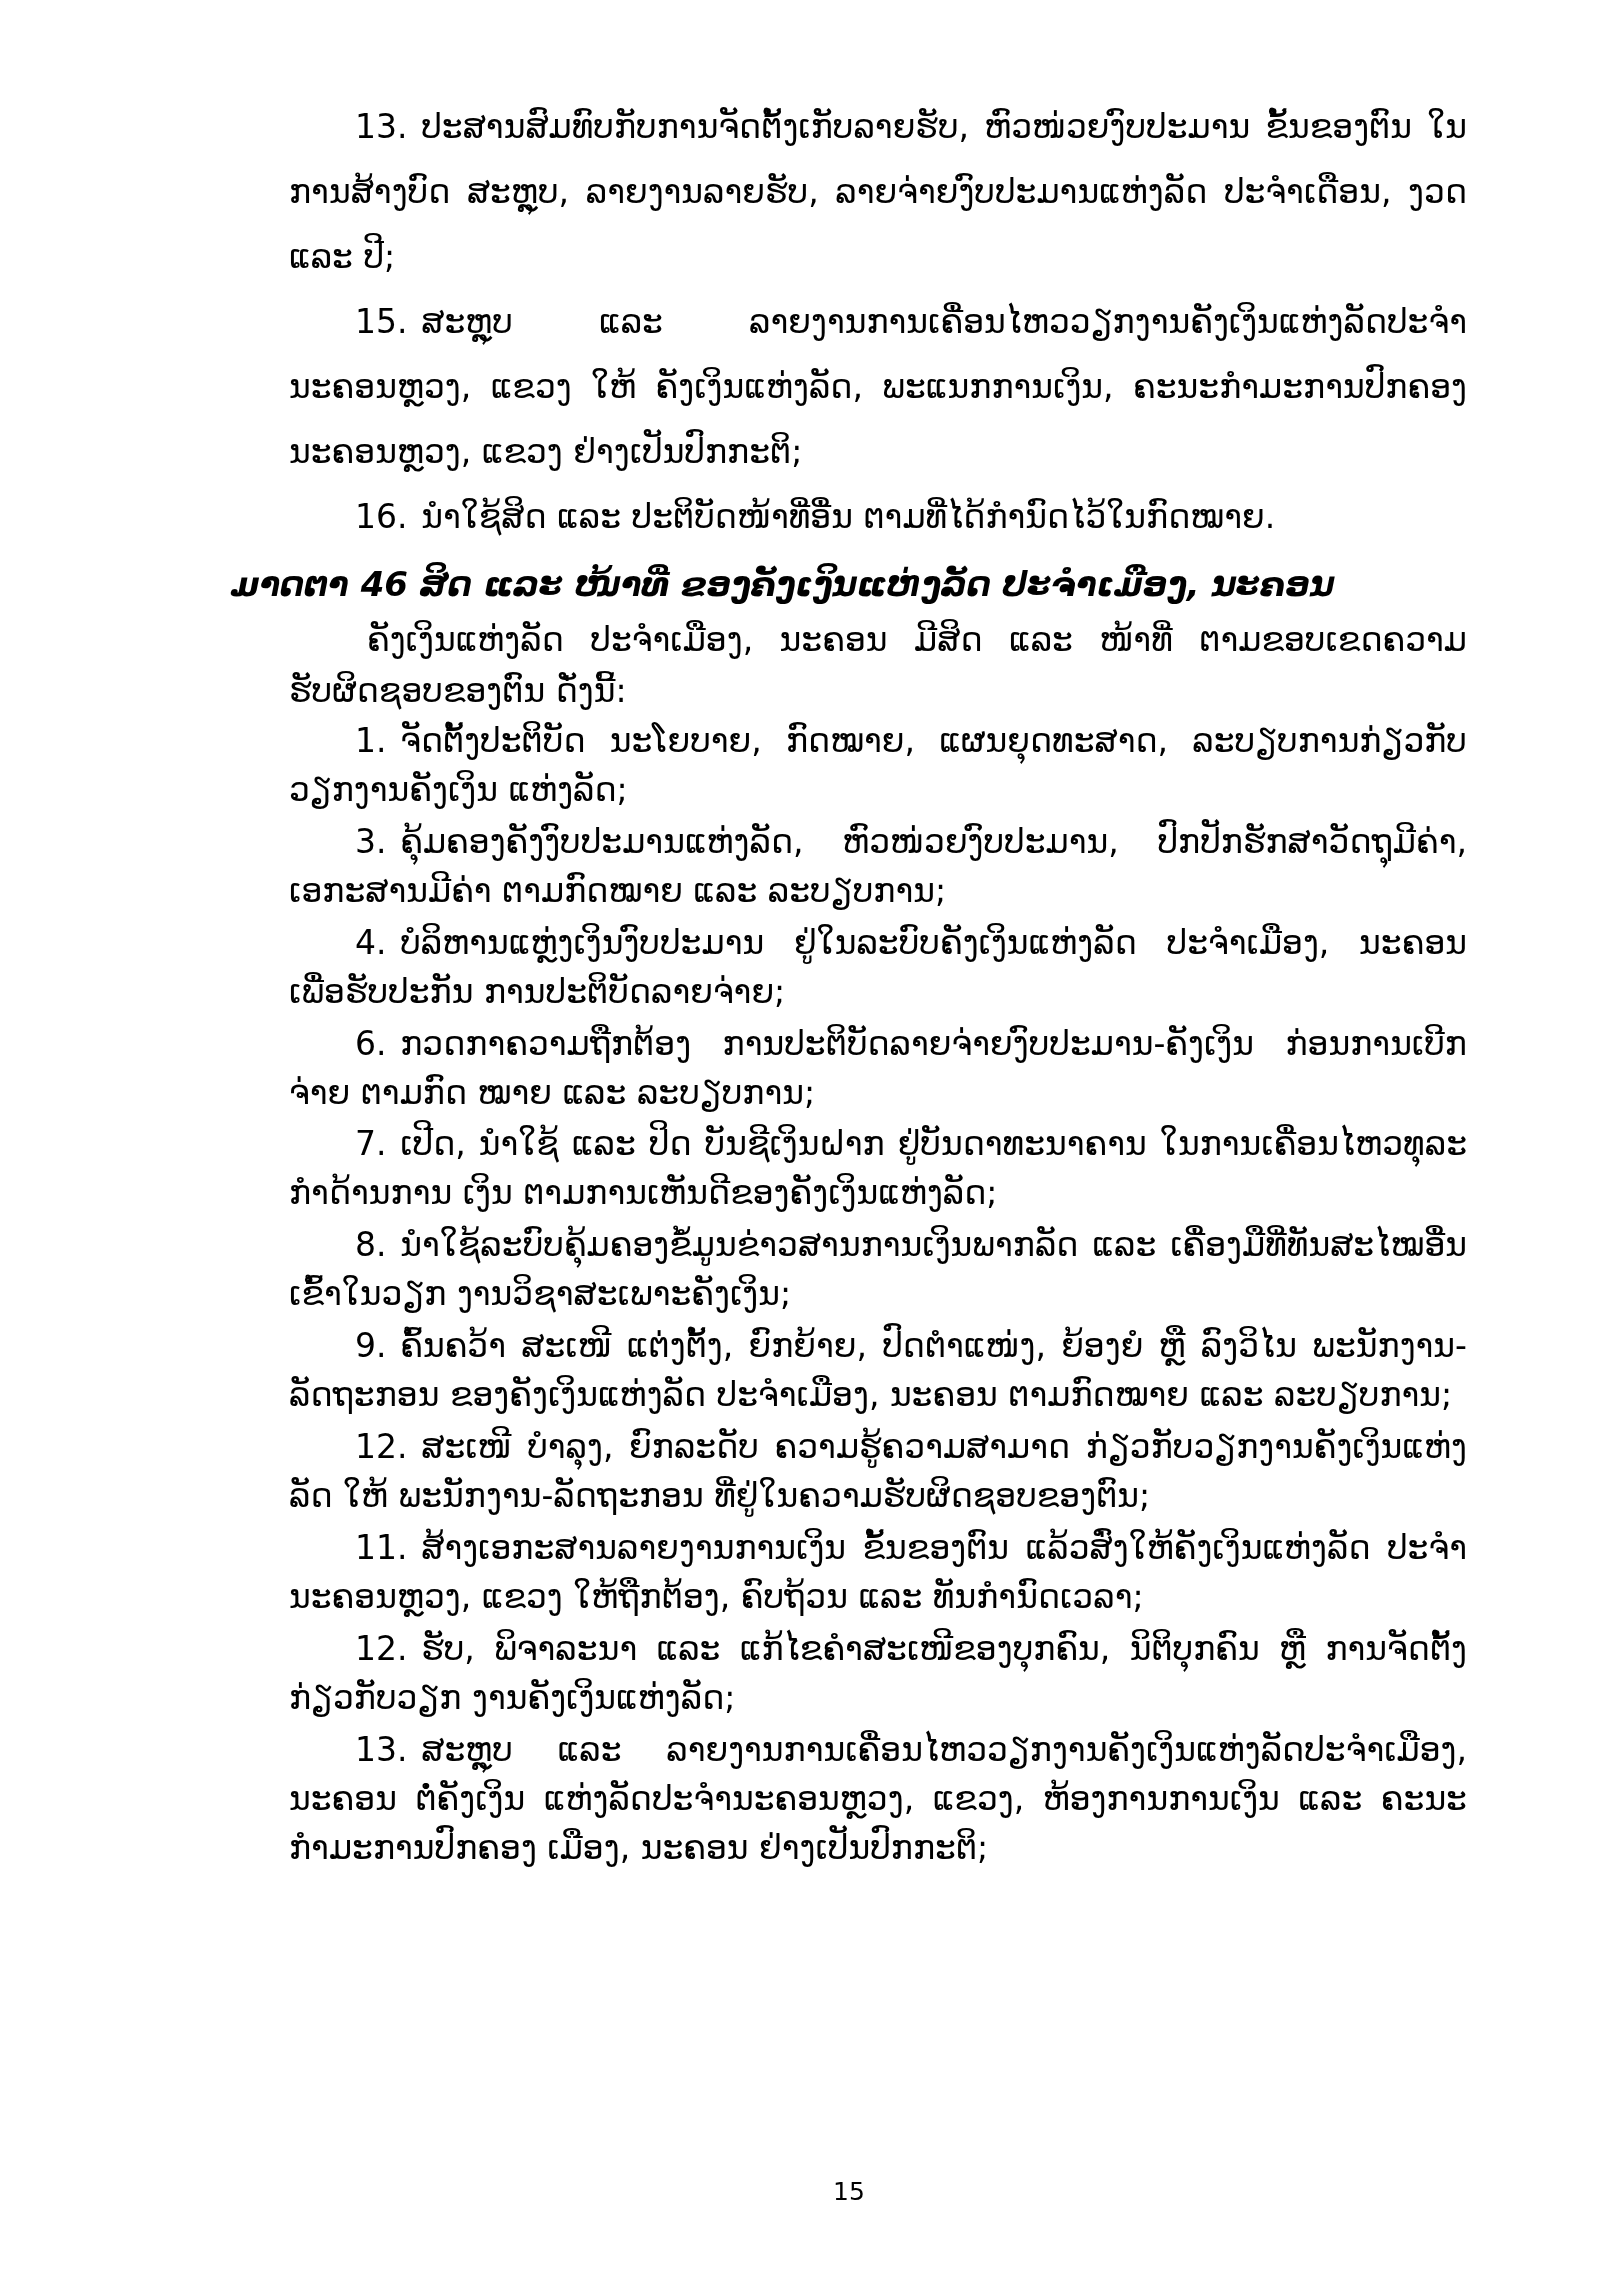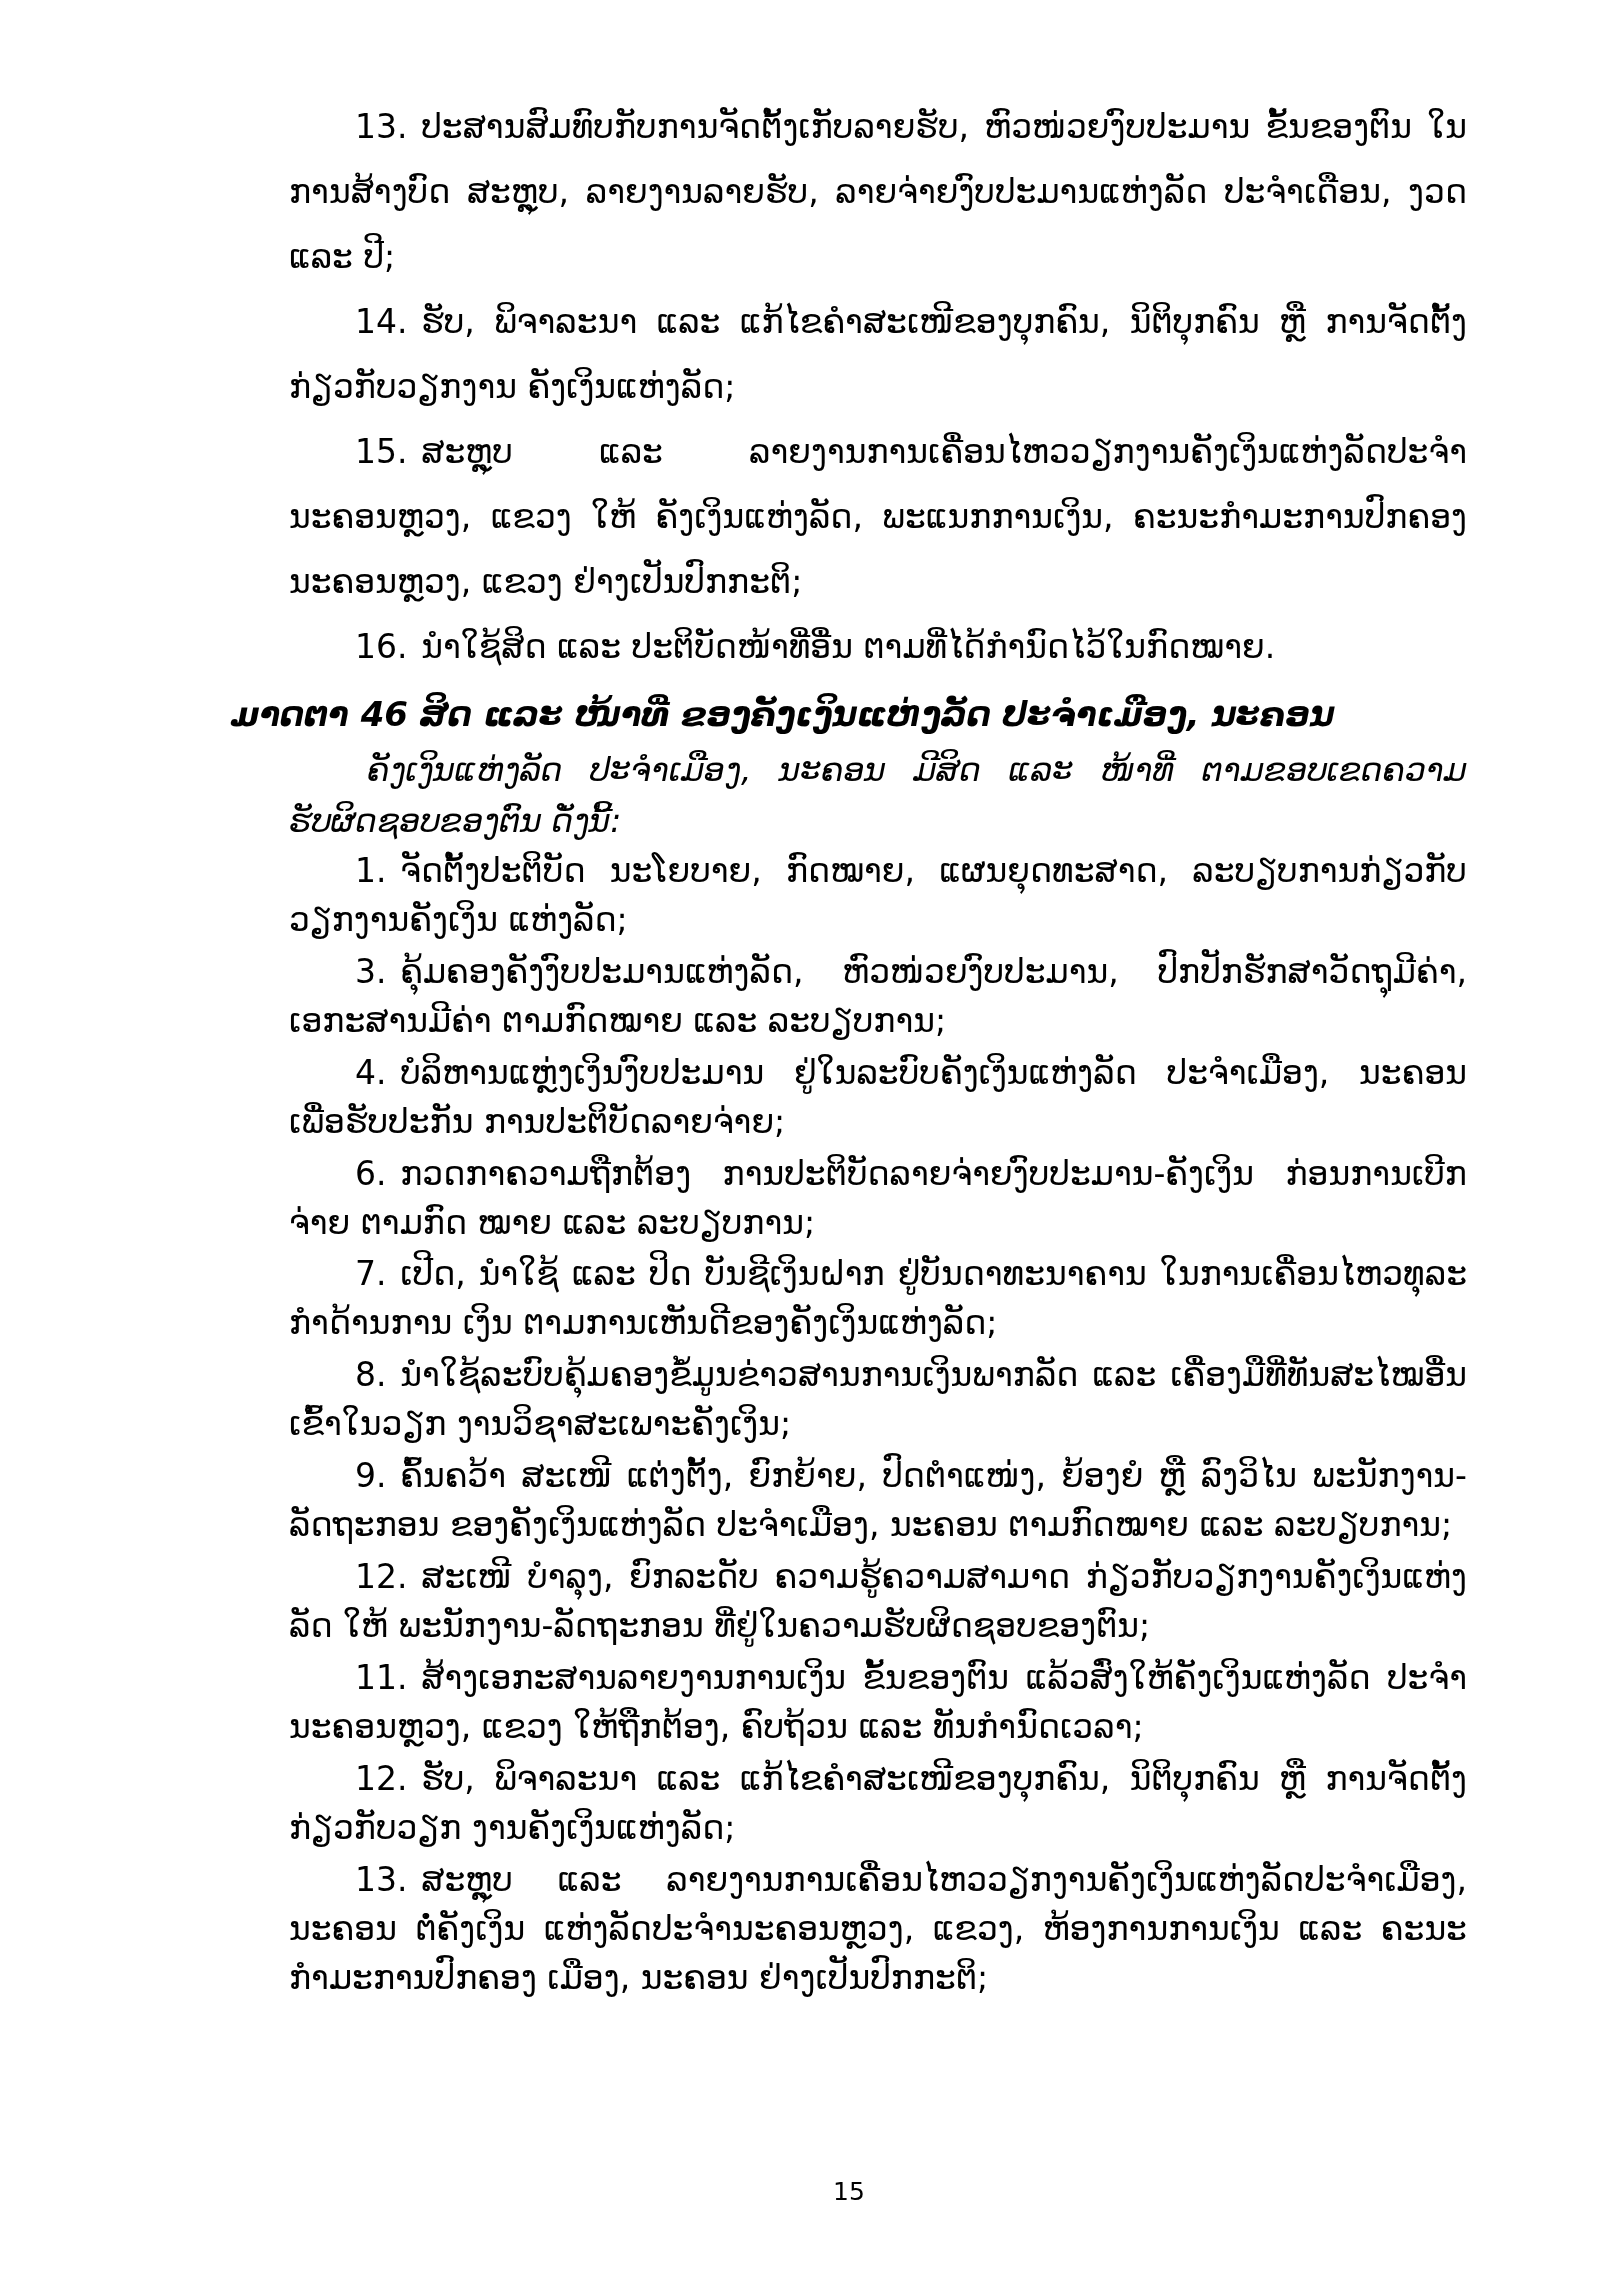--- a/index.html
+++ b/index.html
@@ -43,21 +43,20 @@
     font-style: italic;
   }
   
   .article-intro {
     margin: 0;
     padding-left: 58px;
     text-indent: 78px;      
     font-size: 33px;
     line-height: 51px;
     text-align: justify;
-    font-style: italic;
   }
   
   .items p.item {
     margin: 0 0 2.9px 0;
     padding-left: 58px;
     text-indent: 66px;
     font-size: 33px;
     line-height: 49px;
     text-align: justify;
   }
@@ -76,21 +75,20 @@
   }
 </style>
 </head>
 <body>
 
 <div class="page">
   <div class="content">
 
     <div class="top-block">
       <p class="item"><span class="num">13.</span><span>ປະສານສົມທົບກັບການຈັດຕັ້ງເກັບລາຍຮັບ, ຫົວໜ່ວຍງົບປະມານ ຂັ້ນຂອງຕົນ ໃນການສ້າງບົດ ສະຫຼຸບ, ລາຍງານລາຍຮັບ, ລາຍຈ່າຍງົບປະມານແຫ່ງລັດ ປະຈຳເດືອນ, ງວດ ແລະ ປີ;</span></p>
-      <p class="item"><span class="num">14.</span><span>ຮັບ, ພິຈາລະນາ ແລະ ແກ້ໄຂຄຳສະເໜີຂອງບຸກຄົນ, ນິຕິບຸກຄົນ ຫຼື ການຈັດຕັ້ງ ກ່ຽວກັບວຽກງານ ຄັງເງິນແຫ່ງລັດ;</span></p>
       <p class="item"><span class="num">15.</span><span>ສະຫຼຸບ ແລະ ລາຍງານການເຄື່ອນໄຫວວຽກງານຄັງເງິນແຫ່ງລັດປະຈຳ ນະຄອນຫຼວງ, ແຂວງ ໃຫ້ ຄັງເງິນແຫ່ງລັດ, ພະແນກການເງິນ, ຄະນະກຳມະການປົກຄອງ ນະຄອນຫຼວງ, ແຂວງ ຢ່າງເປັນປົກກະຕິ;</span></p>
       <p class="item"><span class="num">16.</span><span>ນຳໃຊ້ສິດ ແລະ ປະຕິບັດໜ້າທີ່ອື່ນ ຕາມທີ່ໄດ້ກຳນົດໄວ້ໃນກົດໝາຍ.</span></p>
     </div>
 
     <h2 class="article-heading">ມາດຕາ 46 ສິດ ແລະ ໜ້າທີ່ ຂອງຄັງເງິນແຫ່ງລັດ ປະຈຳເມືອງ, ນະຄອນ</h2>
 
     <p class="article-intro">ຄັງເງິນແຫ່ງລັດ ປະຈຳເມືອງ, ນະຄອນ ມີສິດ ແລະ ໜ້າທີ່ ຕາມຂອບເຂດຄວາມຮັບຜິດຊອບຂອງຕົນ ດັ່ງນີ້:</p>
 
     <div class="items">
       <p class="item"><span class="num">1.</span><span>ຈັດຕັ້ງປະຕິບັດ ນະໂຍບາຍ, ກົດໝາຍ, ແຜນຍຸດທະສາດ, ລະບຽບການກ່ຽວກັບວຽກງານຄັງເງິນ ແຫ່ງລັດ;</span></p>

